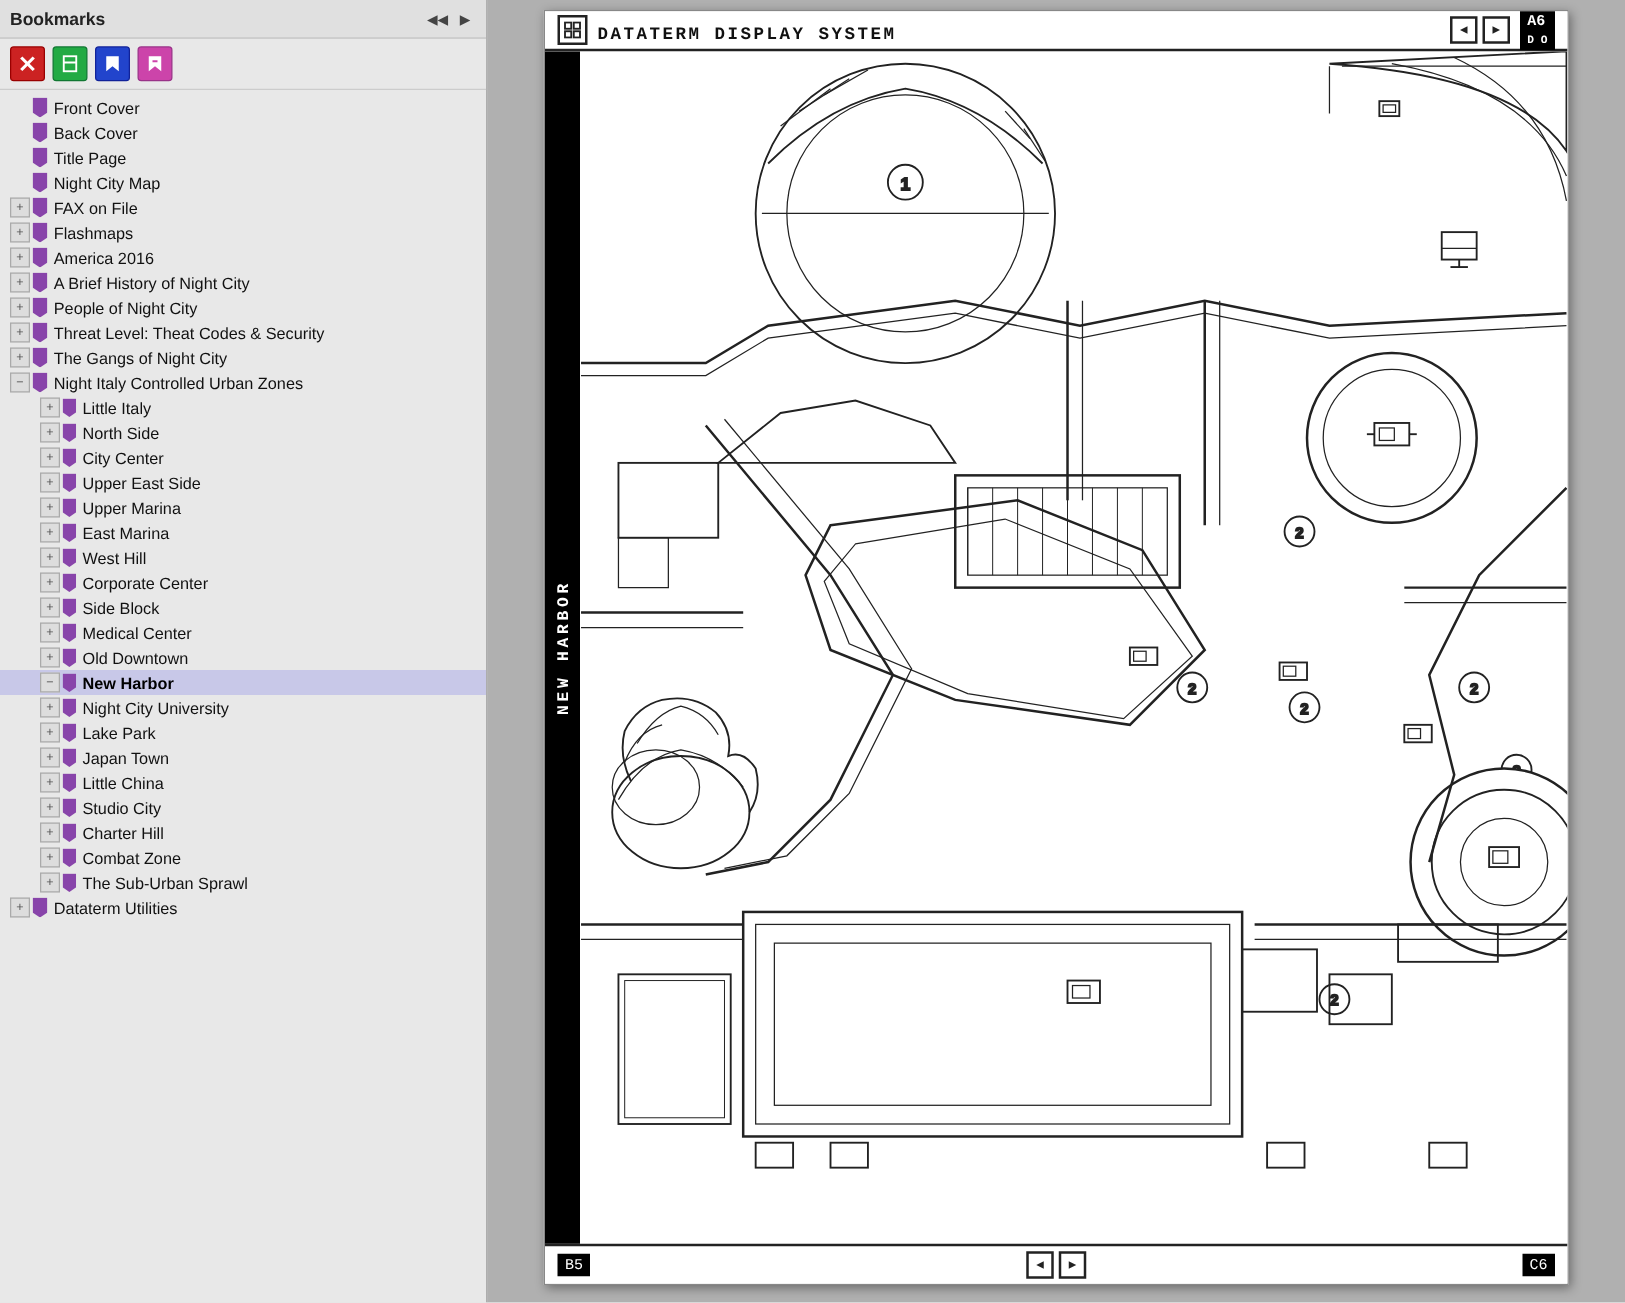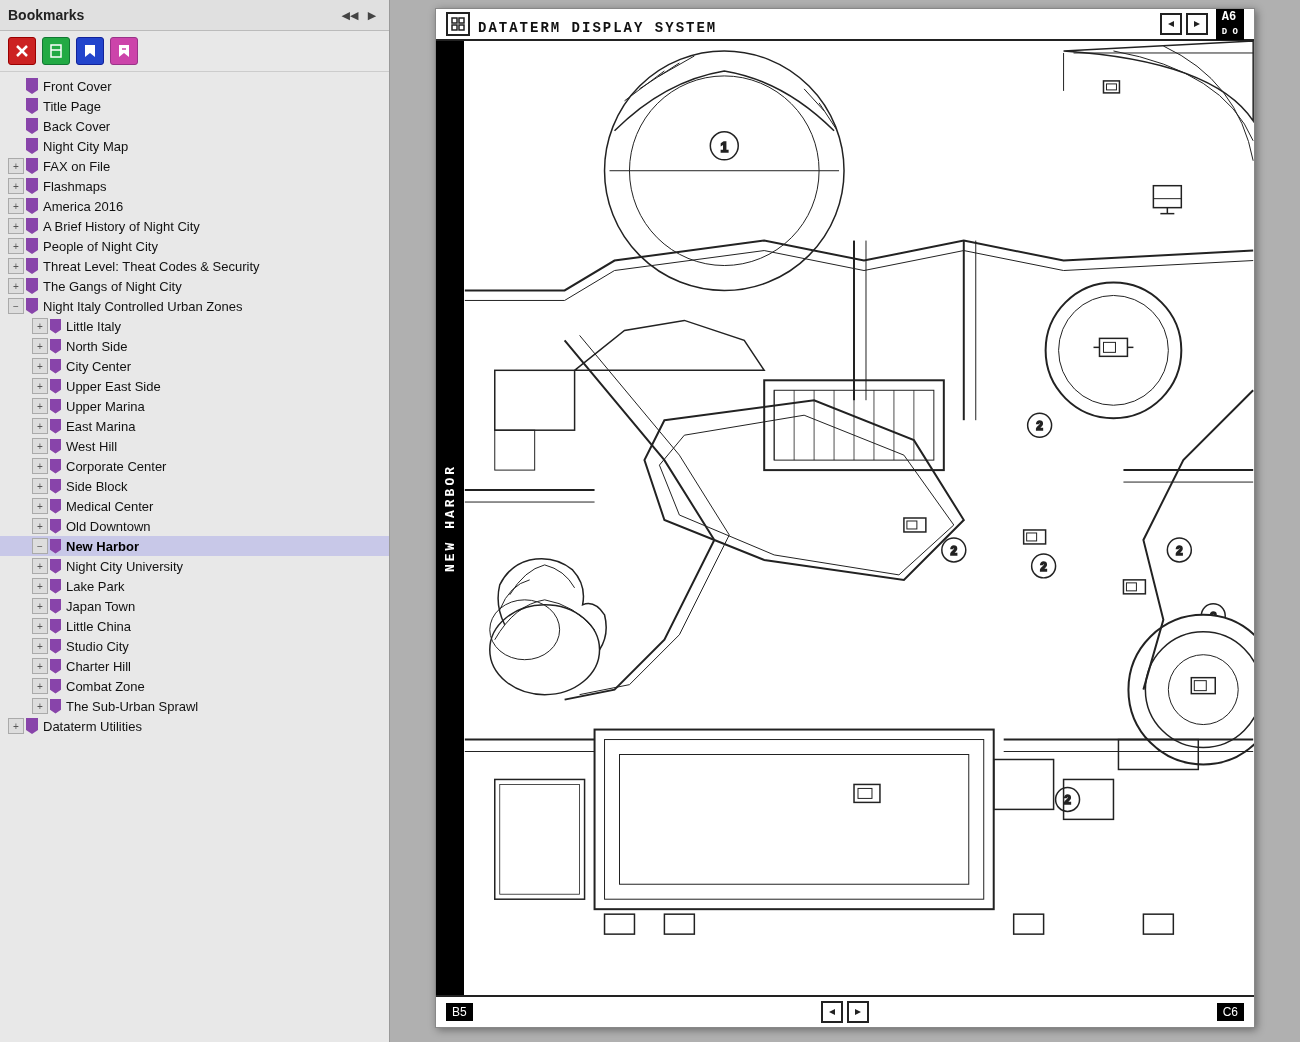--- a/index.html
+++ b/index.html
@@ -267,21 +267,21 @@
       align-items: center;
       justify-content: space-between;
       padding: 0 10px;
     }
 
     .footer-badge {
       background: black;
       color: white;
       padding: 2px 6px;
       font-size: 12px;
-      font-family: Liberation Sans, sans-serif;
+      font-family: Liberation Mono, monospace;
     }
 
     .footer-nav {
       display: flex;
       align-items: center;
       gap: 4px;
     }
 
     .footer-nav-btn {
       width: 22px;
@@ -355,28 +355,28 @@
         <div style="margin-right: 5px; flex-shrink: 0;">
           <div class="bm-flag"></div>
         </div>
         <span class="bookmark-label">Front Cover</span>
       </div>
       <div class="bookmark-item" style="padding: 2px 4px 2px 8px; display: flex; align-items: center; cursor: pointer;">
         <div class="expand-placeholder"></div>
         <div style="margin-right: 5px; flex-shrink: 0;">
           <div class="bm-flag"></div>
         </div>
+        <span class="bookmark-label">Back Cover</span>
+      </div>
+      <div class="bookmark-item" style="padding: 2px 4px 2px 8px; display: flex; align-items: center; cursor: pointer;">
+        <div class="expand-placeholder"></div>
+        <div style="margin-right: 5px; flex-shrink: 0;">
+          <div class="bm-flag"></div>
+        </div>
         <span class="bookmark-label">Title Page</span>
-      </div>
-      <div class="bookmark-item" style="padding: 2px 4px 2px 8px; display: flex; align-items: center; cursor: pointer;">
-        <div class="expand-placeholder"></div>
-        <div style="margin-right: 5px; flex-shrink: 0;">
-          <div class="bm-flag"></div>
-        </div>
-        <span class="bookmark-label">Back Cover</span>
       </div>
       <div class="bookmark-item" style="padding: 2px 4px 2px 8px; display: flex; align-items: center; cursor: pointer;">
         <div class="expand-placeholder"></div>
         <div style="margin-right: 5px; flex-shrink: 0;">
           <div class="bm-flag"></div>
         </div>
         <span class="bookmark-label">Night City Map</span>
       </div>
       <div class="bookmark-item" style="padding: 2px 4px 2px 8px; display: flex; align-items: center; cursor: pointer;">
         <div class="expand-btn">+</div>

